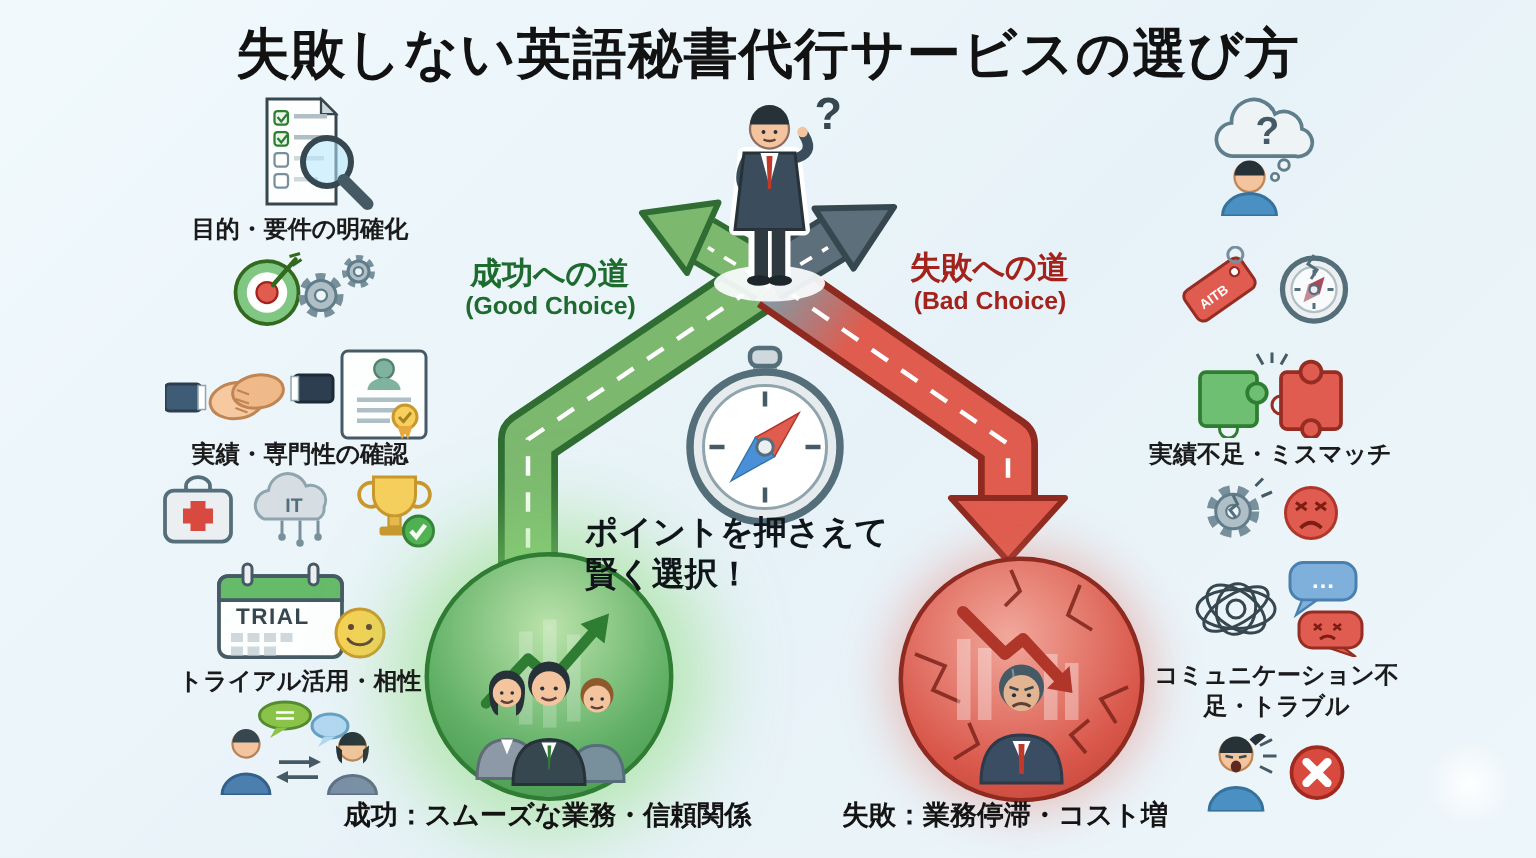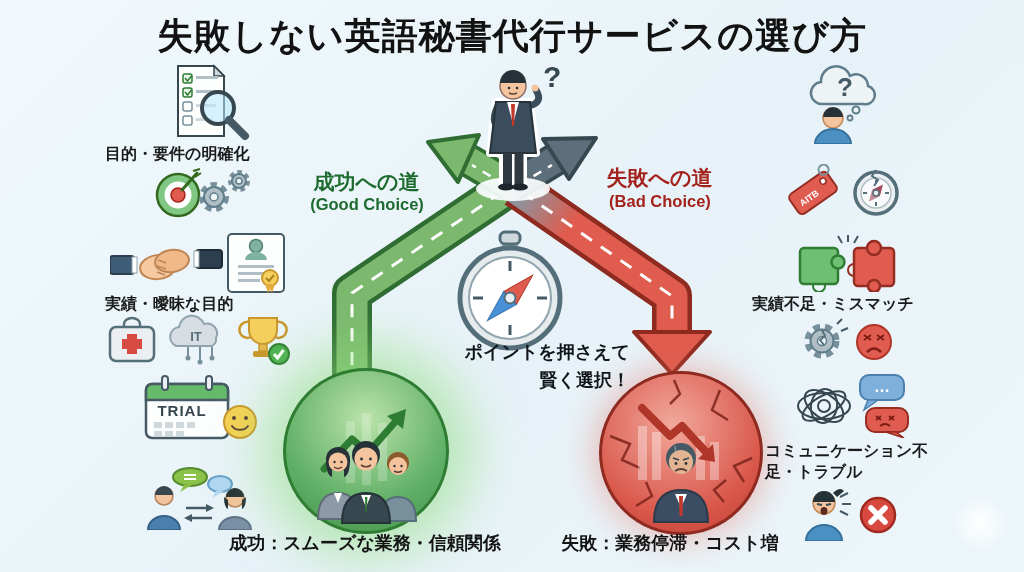--- a/index.html
+++ b/index.html
@@ -2,26 +2,26 @@
 <html><head>
 <meta charset="utf-8">
 <style>
   html,body{margin:0;padding:0;}
   body{font-family:"Liberation Sans","DejaVu Sans",sans-serif;}
   #stage{position:relative;width:1024px;height:572px;overflow:hidden;
          background:linear-gradient(135deg,#f1f9fc 0%,#e7f2f8 55%,#edf6fa 100%);}
   .abs{position:absolute;}
   .title{left:0;top:12px;width:1024px;text-align:center;font-size:36px;font-weight:800;
          color:#121212;letter-spacing:1px;z-index:4;}
-  .side-label{font-size:16px;font-weight:700;color:#1b1b1b;line-height:1.3;z-index:3;}
+  .side-label{font-size:16px;font-weight:700;color:#1b1b1b;text-align:center;line-height:1.3;z-index:3;}
   .path-label{font-size:21px;font-weight:800;text-align:center;z-index:4;}
   .path-sublabel{font-size:16.5px;font-weight:700;text-align:center;z-index:4;}
   .green-text{color:#1d6b2f;}
   .red-text{color:#a3231c;}
-  .advice{font-size:18px;font-weight:800;color:#10151a;text-align:right;z-index:4;}
+  .advice{font-size:22px;font-weight:800;color:#10151a;text-align:left;z-index:4;}
   .caption{font-size:18px;font-weight:800;color:#141414;text-align:center;z-index:4;}
   .qmark{font-size:30px;font-weight:800;color:#37474f;z-index:4;}
   .result-circle{border-radius:50%;z-index:3;}
   #success-circle{left:283px;top:368px;width:160px;height:160px;
      background:radial-gradient(circle at 50% 30%,#bbe3ab 0%,#63b168 60%,#3f9149 100%);
      border:3px solid #2e7d32;box-shadow:0 0 52px 22px rgba(140,220,120,.55);}
   #failure-circle{left:599px;top:371px;width:158px;height:158px;
      background:radial-gradient(circle at 45% 32%,#f2a89c 0%,#d9584b 65%,#bb3c30 100%);
      border:3px solid #8e2a20;box-shadow:0 0 30px 8px rgba(225,110,95,.35);}
   .sparkle{left:950px;top:490px;width:60px;height:66px;z-index:1;
@@ -242,21 +242,21 @@
     <path d="M156,46 l3,3 5,-6" stroke="#a8801f" stroke-width="2" fill="none"></path>
     <polygon points="155,52 158,61 160,57 162,61 165,52" fill="#e5a93d"></polygon>
     <rect x="0" y="24" width="24" height="18" rx="3" fill="#3e5c76" stroke="#2c3e50" stroke-width="2"></rect>
     <rect x="22" y="25" width="5" height="16" fill="#ffffff" stroke="#90a4ae" stroke-width="1"></rect>
     <rect x="86" y="18" width="26" height="18" rx="3" fill="#2c3e50" stroke="#1d2b36" stroke-width="2"></rect>
     <rect x="84" y="19" width="5" height="16" fill="#ffffff" stroke="#90a4ae" stroke-width="1"></rect>
     <ellipse cx="48" cy="35" rx="18" ry="12" fill="#f6c9a0" stroke="#c08552" stroke-width="2" transform="rotate(-8 48 35)"></ellipse>
     <ellipse cx="62" cy="29" rx="17" ry="11" fill="#f0b98a" stroke="#c08552" stroke-width="2" transform="rotate(-8 62 29)"></ellipse>
     <path d="M48,28 l8,3 M47,34 l9,3 M47,40 l8,3" stroke="#c08552" stroke-width="1.5" fill="none"></path>
   </svg>
-  <div class="abs side-label" style="left:105px;top:294px;width:190px;">実績・曖昧な目的</div>
+  <div class="abs side-label" style="left:105px;top:294px;width:190px;">実績・専門性の確認</div>
   <svg class="abs" style="left:108px;top:314px;z-index:2" width="185" height="54" viewBox="0 0 185 54">
     <path d="M16,14 v-4 a8,6 0 0 1 16,0 v4" fill="none" stroke="#546e7a" stroke-width="2.5"></path>
     <rect x="2" y="13" width="44" height="34" rx="6" fill="#eceff1" stroke="#546e7a" stroke-width="2.5"></rect>
     <rect x="19" y="20" width="10" height="20" fill="#d84a3f"></rect>
     <rect x="14" y="25" width="20" height="10" fill="#d84a3f"></rect>
     <g>
       <path d="M68,32 a10,10 0 0 1 3,-19 a13,13 0 0 1 25,-3 a10,10 0 0 1 12,14 a8,8 0 0 1 -4,8 z" fill="#d7dee3" stroke="#90a4ae" stroke-width="2"></path>
       <text x="88" y="27" text-anchor="middle" font-size="13" font-weight="bold" fill="#546e7a">IT</text>
       <path d="M80,33 v9 M92,33 v13 M104,33 v9" stroke="#78909c" stroke-width="2"></path>
       <circle cx="80" cy="44" r="2.5" fill="#78909c"></circle>
@@ -287,20 +287,21 @@
         <rect x="49" y="48" width="8" height="6"></rect>
       <rect x="16" y="57" width="8" height="6"></rect>
         <rect x="27" y="57" width="8" height="6"></rect>
         <rect x="38" y="57" width="8" height="6"></rect>
     </g>
     <circle cx="102" cy="48" r="16" fill="#f7d154" stroke="#c9972c" stroke-width="2"></circle>
     <circle cx="96" cy="44" r="2" fill="#5d4037"></circle>
       <circle cx="108" cy="44" r="2" fill="#5d4037"></circle>
     <path d="M94,52 a9,7 0 0 0 16,0" stroke="#5d4037" stroke-width="2" fill="none" stroke-linecap="round"></path>
   </svg>
+  <div class="abs side-label" style="left:95px;top:445px;width:210px;">トライアル活用・相性</div>
   <svg class="abs" style="left:138px;top:466px;z-index:2" width="125" height="64" viewBox="0 0 125 64">
     <ellipse cx="52" cy="11" rx="17" ry="9" fill="#8bc34a" stroke="#558b2f" stroke-width="2"></ellipse>
     <path d="M46,9 h12 M46,13 h12" stroke="#ffffff" stroke-width="1.8"></path>
     <polygon points="46,19 42,26 54,19" fill="#8bc34a"></polygon>
     <ellipse cx="82" cy="18" rx="12" ry="8" fill="#b3d7f2" stroke="#64a0c8" stroke-width="2"></ellipse>
     <polygon points="78,25 74,32 86,25" fill="#b3d7f2"></polygon>
     <circle cx="26" cy="30" r="9" fill="#f3c49d" stroke="#b5835a" stroke-width="1.5"></circle>
     <path d="M17,29 a9,9 0 0 1 18,0 z" fill="#37474f"></path>
     <path d="M10,64 a16,14 0 0 1 32,0 z" fill="#4a7fae" stroke="#35608a" stroke-width="2"></path>
     <circle cx="97" cy="32" r="9" fill="#f3c49d" stroke="#b5835a" stroke-width="1.5"></circle>

